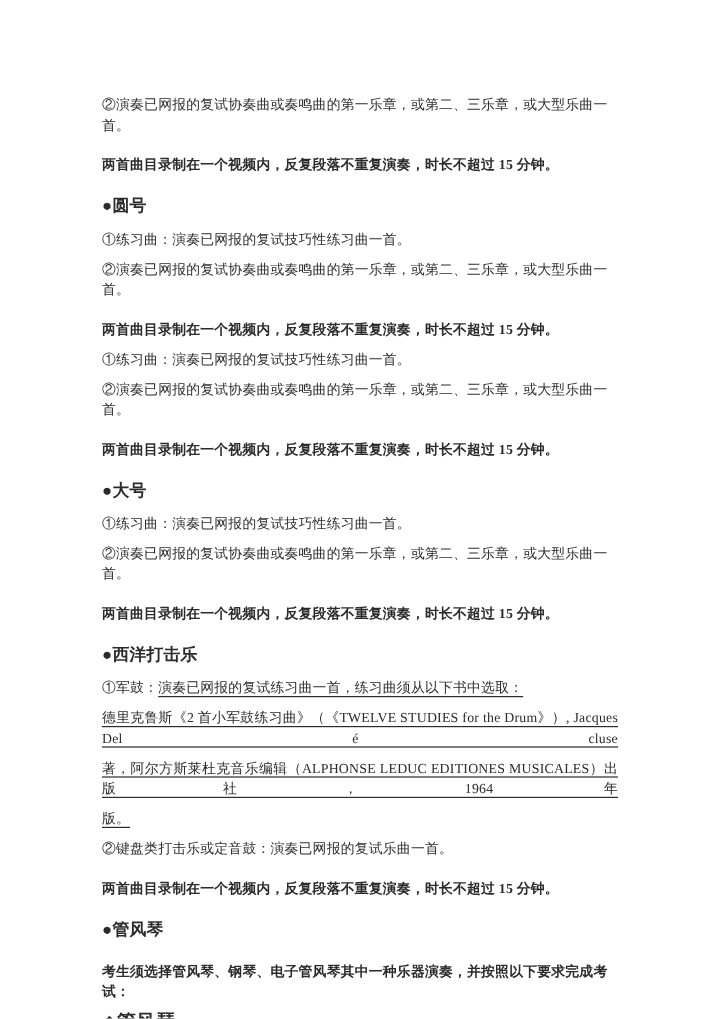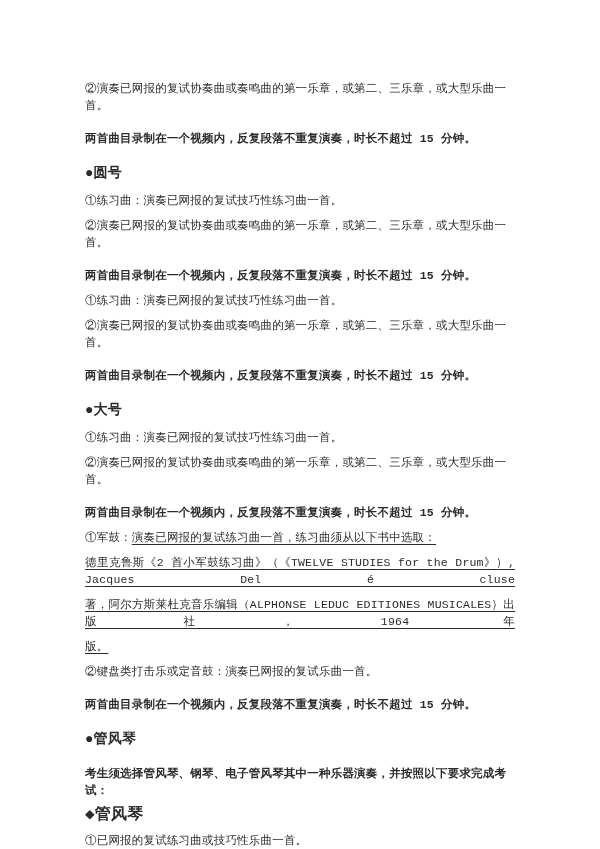--- a/index.html
+++ b/index.html
@@ -20,21 +20,20 @@
     box-sizing: border-box;
     padding: 80px 85px 0 85px;
     width: 600px;
   }
   .blk {
     margin: 0 0 8px 0;
     font-size: 11.5px;
     line-height: 17px;
     letter-spacing: 0.2px;
     word-break: break-all;
-    font-family: Liberation Mono, monospace;
   }
   .blk.normal { font-weight: normal; }
   .blk.bold   { font-weight: bold; margin-top: 16px; }
   .blk.heading {
     font-weight: bold;
     font-size: 14px;
     line-height: 20px;
     margin-bottom: 9px;
     margin-top: 16px;
   }
@@ -64,20 +63,21 @@
       <p class="blk normal"><span>①练习曲：演奏已网报的复试技巧性练习曲一首。</span></p>
       <p class="blk normal"><span>②演奏已网报的复试协奏曲或奏鸣曲的第一乐章，或第二、三乐章，或大型乐曲一首。</span></p>
       <p class="blk bold"><span>两首曲目录制在一个视频内，反复段落不重复演奏，时长不超过 15 分钟。</span></p>
       <p class="blk normal"><span>①练习曲：演奏已网报的复试技巧性练习曲一首。</span></p>
       <p class="blk normal"><span>②演奏已网报的复试协奏曲或奏鸣曲的第一乐章，或第二、三乐章，或大型乐曲一首。</span></p>
       <p class="blk bold"><span>两首曲目录制在一个视频内，反复段落不重复演奏，时长不超过 15 分钟。</span></p>
       <p class="blk heading"><span>●大号</span></p>
       <p class="blk normal"><span>①练习曲：演奏已网报的复试技巧性练习曲一首。</span></p>
       <p class="blk normal"><span>②演奏已网报的复试协奏曲或奏鸣曲的第一乐章，或第二、三乐章，或大型乐曲一首。</span></p>
       <p class="blk bold"><span>两首曲目录制在一个视频内，反复段落不重复演奏，时长不超过 15 分钟。</span></p>
+      <p class="blk heading"><span>●西洋打击乐</span></p>
       <p class="blk normal"><span>①军鼓：</span><span class="u">演奏已网报的复试练习曲一首，练习曲须从以下书中选取： </span></p>
       <p class="blk normal justify"><span class="u">德里克鲁斯《2 首小军鼓练习曲》（《TWELVE STUDIES for the Drum》）, Jacques Del é cluse</span></p>
       <p class="blk normal justify"><span class="u">著，阿尔方斯莱杜克音乐编辑（ALPHONSE LEDUC EDITIONES MUSICALES）出版社，1964 年</span></p>
       <p class="blk normal"><span class="u">版。</span></p>
       <p class="blk normal"><span>②键盘类打击乐或定音鼓：演奏已网报的复试乐曲一首。</span></p>
       <p class="blk bold"><span>两首曲目录制在一个视频内，反复段落不重复演奏，时长不超过 15 分钟。</span></p>
       <p class="blk heading"><span>●管风琴</span></p>
       <p class="blk bold"><span>考生须选择管风琴、钢琴、电子管风琴其中一种乐器演奏，并按照以下要求完成考试：</span></p>
       <p class="blk subheading"><span>◆管风琴</span></p>
       <p class="blk normal"><span>①已网报的复试练习曲或技巧性乐曲一首。</span></p>

